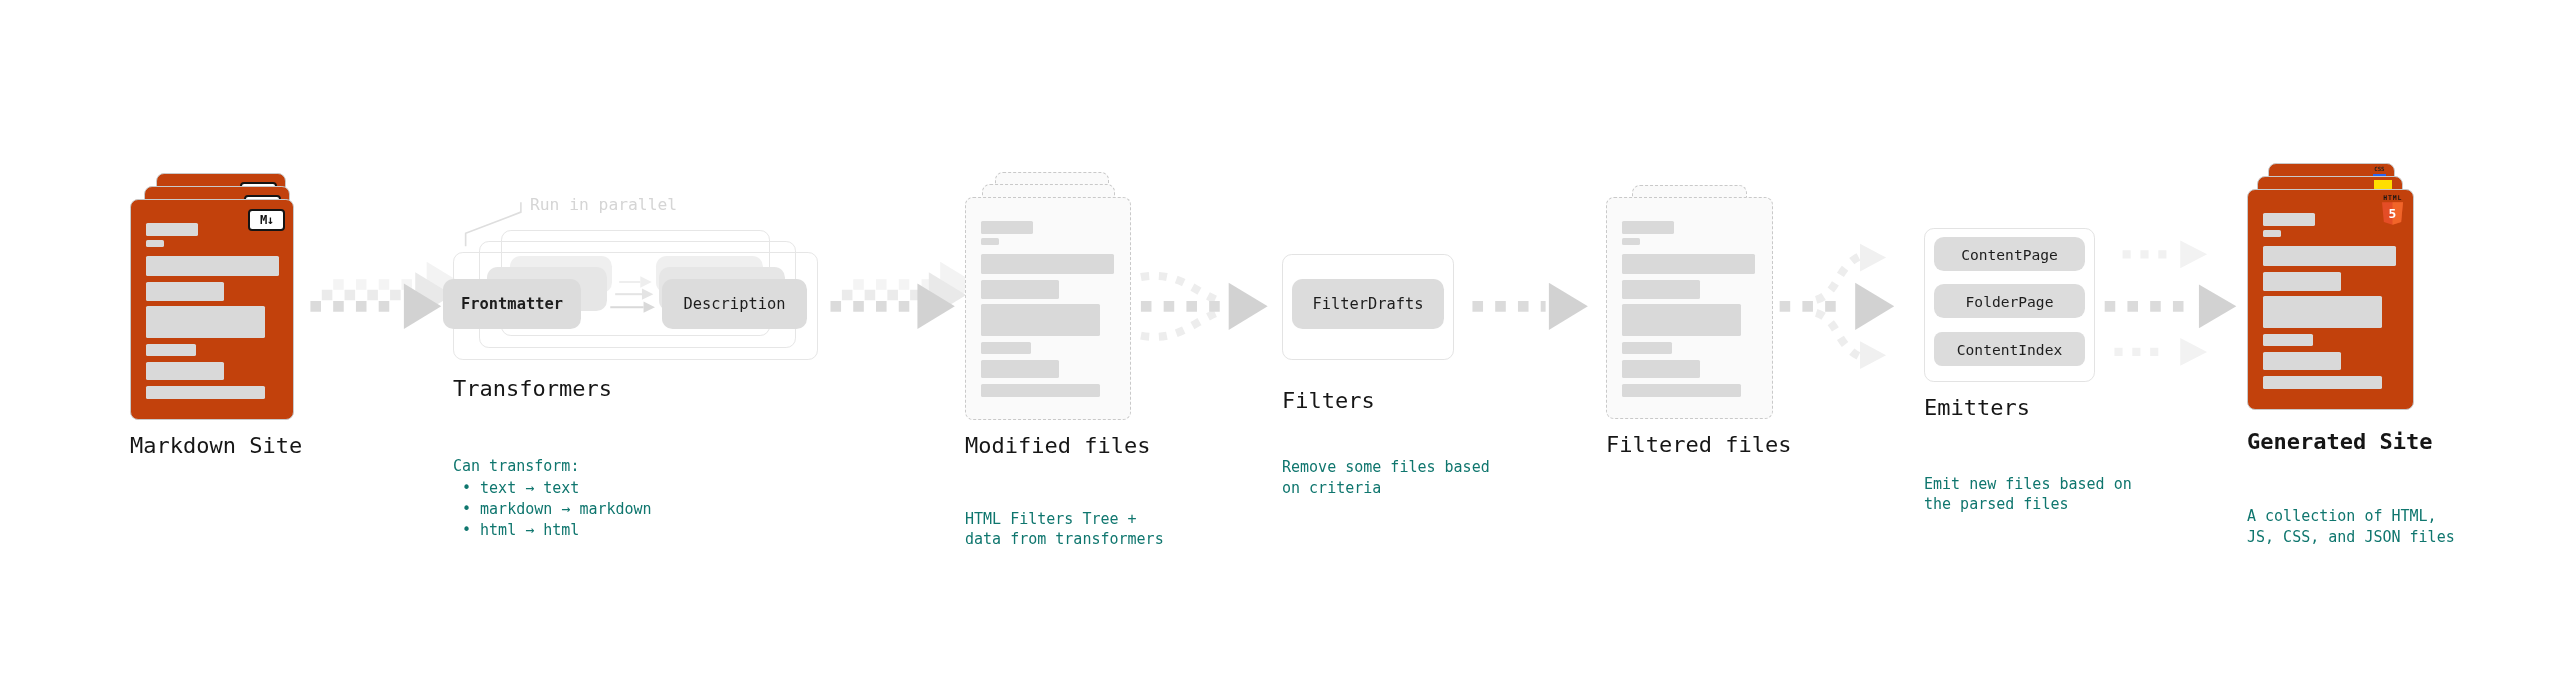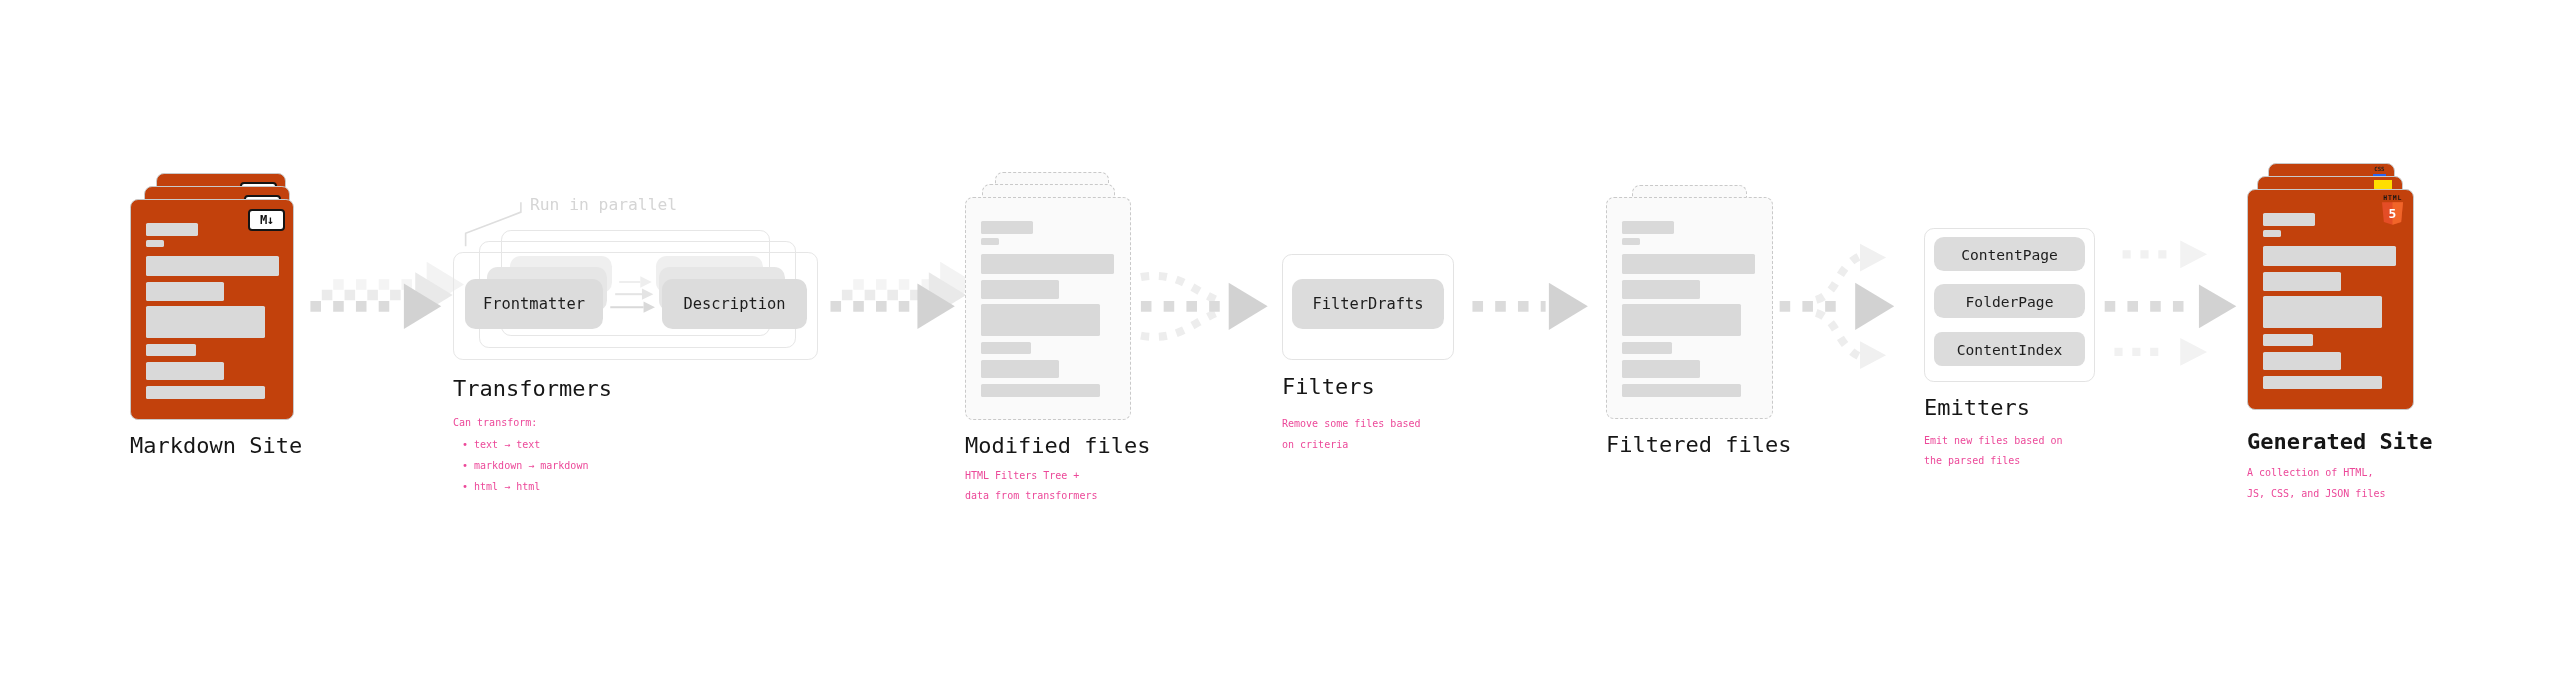--- a/index.html
+++ b/index.html
@@ -35,21 +35,21 @@
   .css-bar{width:13px;height:2.4px;background:#2965f1;margin-top:0.8px;}
   
   .outline-box{position:absolute;border:1.6px solid #e6e6e6;border-radius:9.8px;box-sizing:border-box;background:transparent;}
   .panel-box{position:absolute;border:1.6px solid #e3e3e3;border-radius:9.8px;box-sizing:border-box;background:#ffffff;}
   .chip{position:absolute;background:#dcdcdc;border-radius:10.6px;display:flex;align-items:center;justify-content:center;
     font-size:15.4px;color:#1d1d1d;white-space:nowrap;}
   .chip.g1{background:#e6e6e6;}
   .chip.g2{background:#efefef;}
   
   .stage-label{position:absolute;font-size:22px;color:#161616;white-space:nowrap;}
-  .note{position:absolute;font-size:10px;color:#ec4899;white-space:nowrap;}
+  .note{position:absolute;font-size:15px;color:#0f766e;white-space:nowrap;margin-top:40px;}
   .annotation{position:absolute;font-size:16.3px;color:#d5d5d5;white-space:nowrap;}
 </style>
 </head>
 <body>
 
 <div class="canvas">
 
   <svg class="arrows-svg" width="2576" height="681" viewBox="0 0 3170 838">
 
     <g>
@@ -152,21 +152,21 @@
   <div class="stage-label" style="left:130px;top:433px;">Markdown Site</div>
 
   <div class="outline-box" style="left:501px;top:230px;width:269px;height:106px;"></div>
   <div class="outline-box" style="left:479px;top:241px;width:317px;height:107px;"></div>
   <div class="outline-box" style="left:453px;top:252px;width:365px;height:108px;"></div>
 
   <div class="chip g2" style="left:510px;top:256px;width:102px;height:37px;"></div>
   <div class="chip g2" style="left:656px;top:256px;width:107px;height:37px;"></div>
   <div class="chip g1" style="left:487px;top:267px;width:120px;height:44px;"></div>
   <div class="chip g1" style="left:659px;top:267px;width:126px;height:44px;"></div>
-  <div class="chip" style="left:465px;top:279px;width:138px;height:50px;">
+  <div class="chip" style="left:443px;top:279px;width:138px;height:50px;font-weight:bold;">
     <span>Frontmatter</span>
   </div>
   <div class="chip" style="left:662px;top:279px;width:145px;height:50px;">
     <span>Description</span>
   </div>
 
   <div class="annotation" style="left:530px;top:195px;">Run in parallel</div>
 
   <div class="stage-label" style="left:453px;top:376px;">Transformers</div>
   <div class="note" style="left:453px;top:417px;">Can transform:</div>
@@ -189,21 +189,21 @@
     </div>
   </div>
   <div class="stage-label" style="left:965px;top:433px;">Modified files</div>
   <div class="note" style="left:965px;top:470px;">HTML Filters Tree +</div>
   <div class="note" style="left:965px;top:490px;">data from transformers</div>
 
   <div class="panel-box" style="left:1282px;top:254px;width:172px;height:106px;"></div>
   <div class="chip" style="left:1292px;top:279px;width:152px;height:50px;">
     <span>FilterDrafts</span>
   </div>
-  <div class="stage-label" style="left:1282px;top:374px;">Filters</div>
+  <div class="stage-label" style="left:1282px;top:388px;">Filters</div>
   <div class="note" style="left:1282px;top:418px;">Remove some files based</div>
   <div class="note" style="left:1282px;top:439px;">on criteria</div>
 
   <div class="card dashed" style="left:1632px;top:185px;width:115px;height:49px;"></div>
   <div class="card dashed" style="left:1606px;top:197px;width:167px;height:222px;">
     <div class="bars">
       <div class="bar b1"></div>
       <div class="bar b2"></div>
       <div class="bar b3"></div>
       <div class="bar b4"></div>

